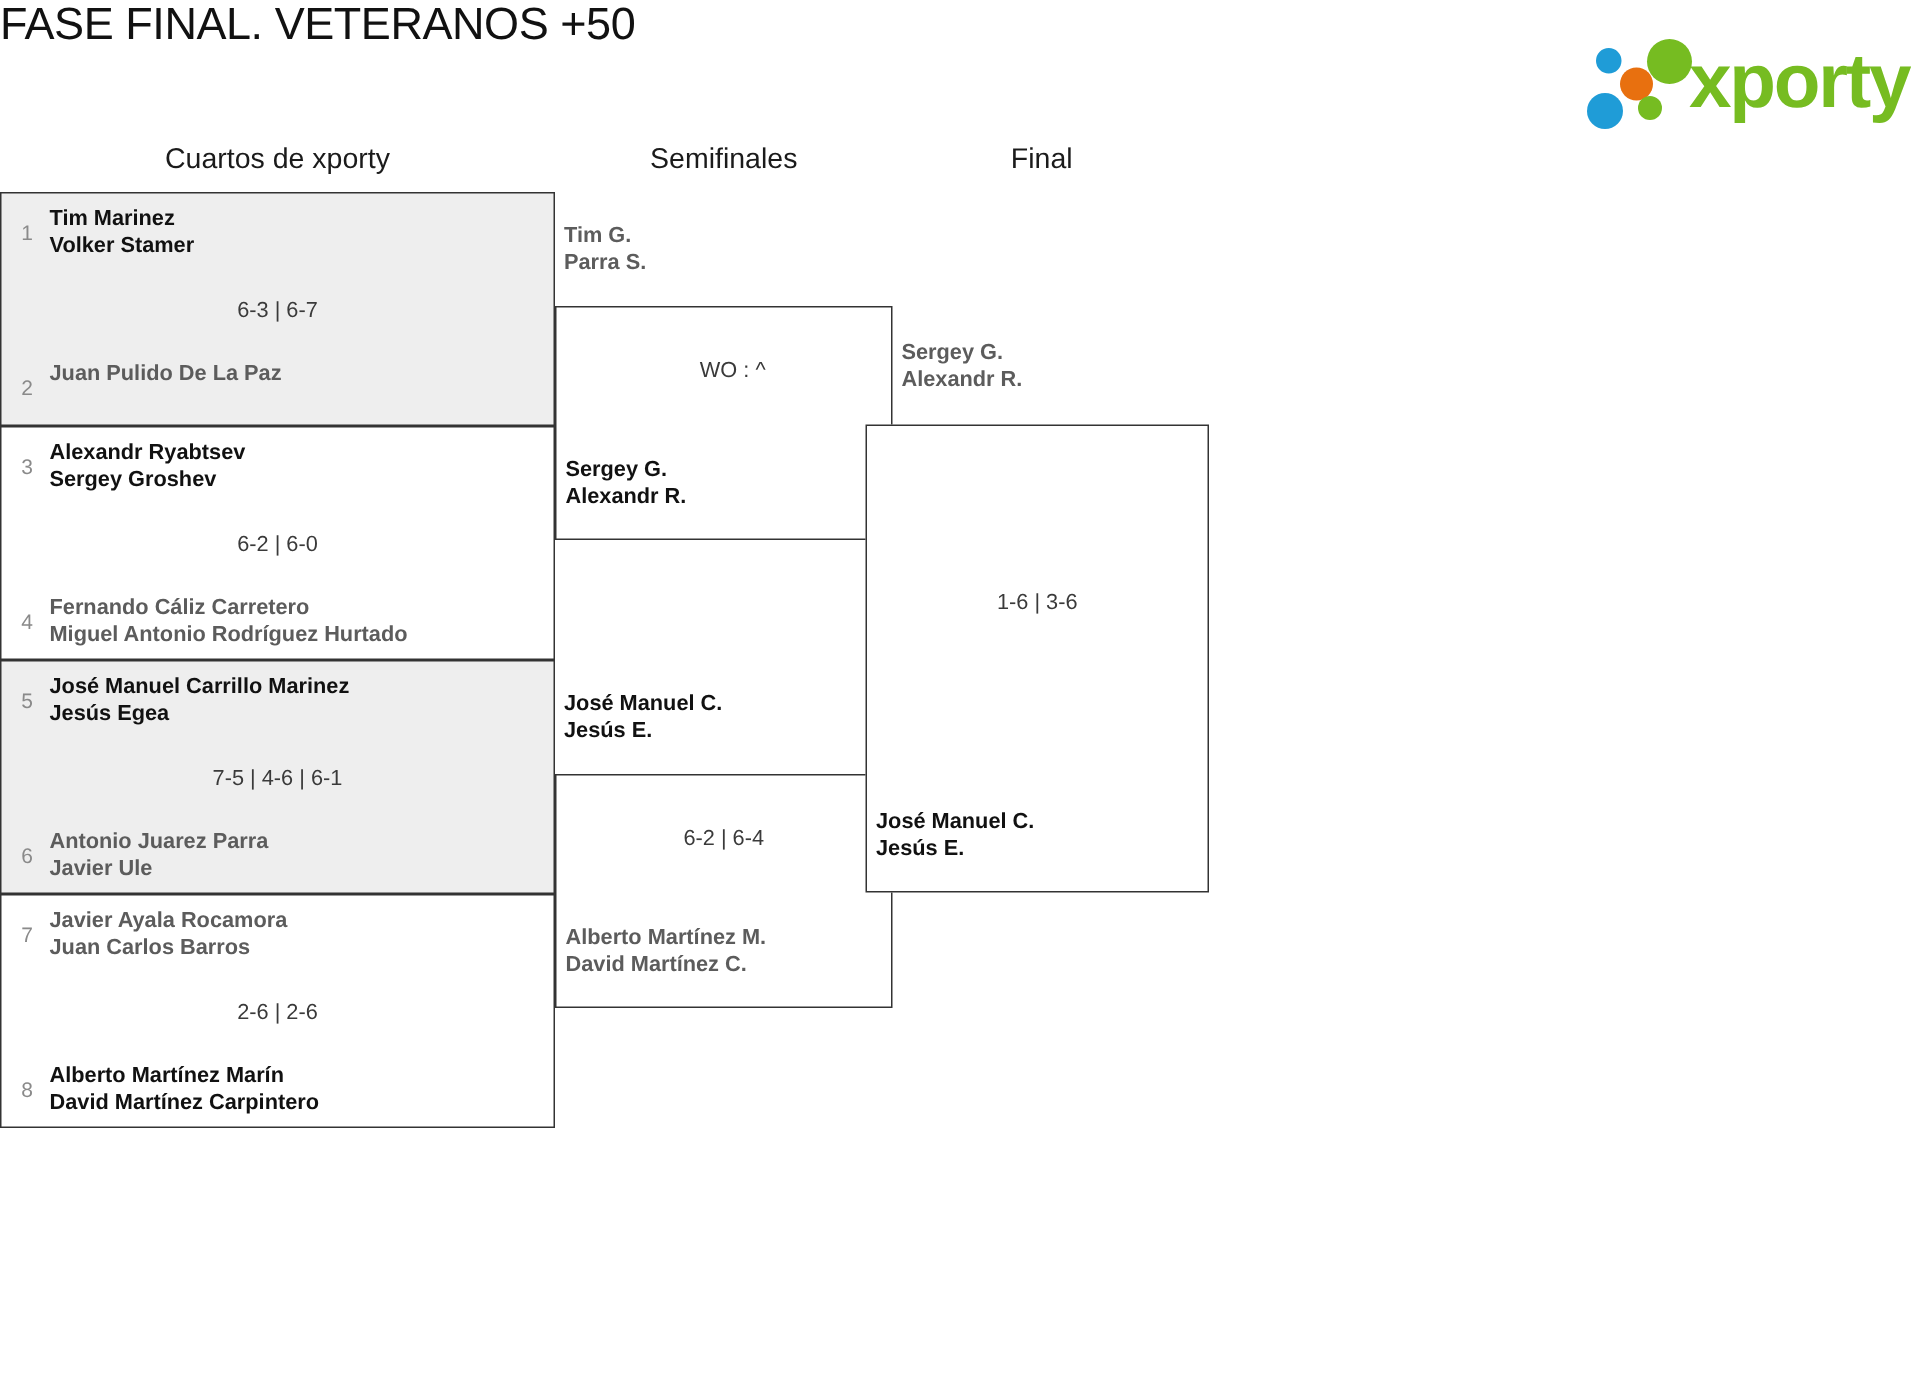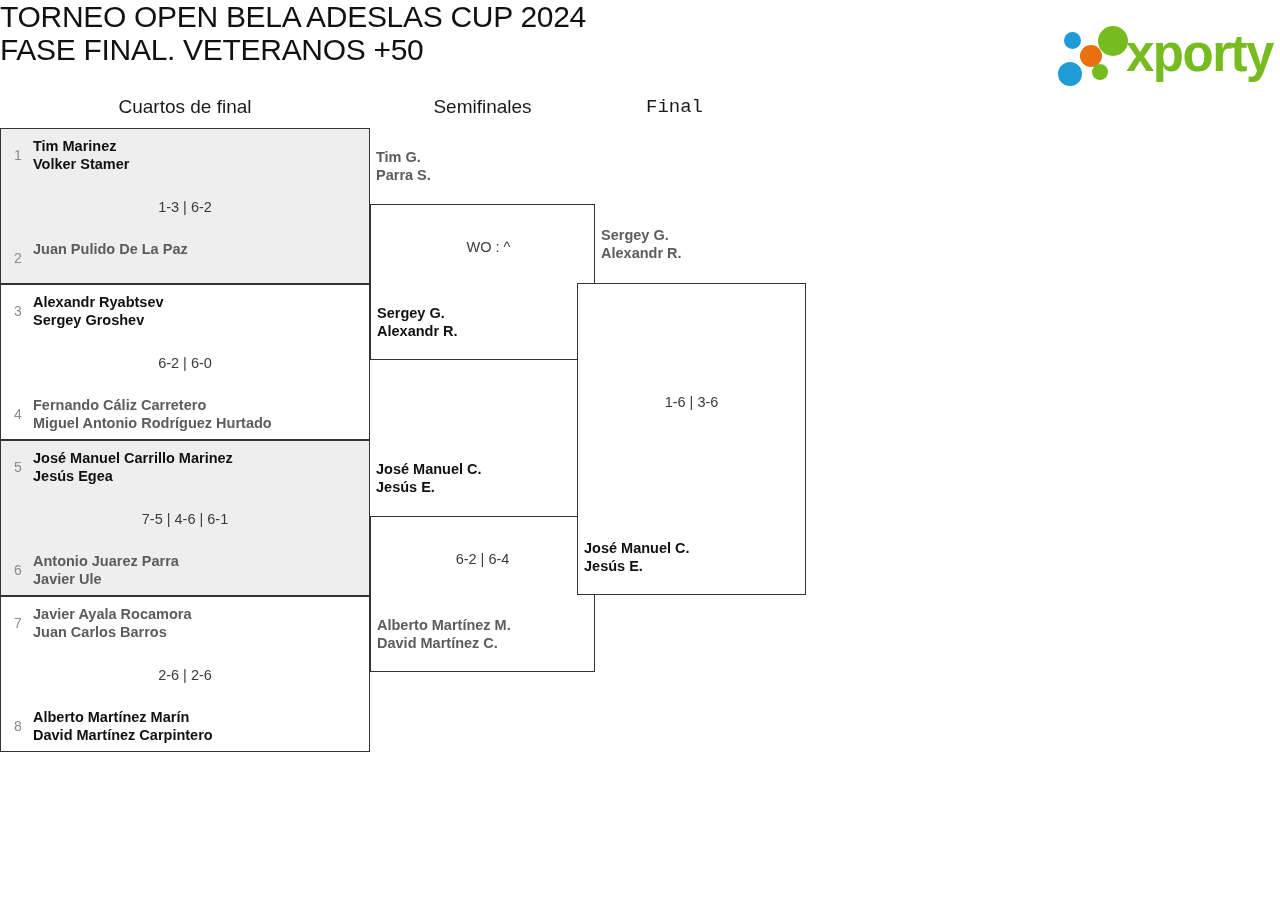--- a/index.html
+++ b/index.html
@@ -102,48 +102,47 @@
     color: #3a3a3a;
     white-space: nowrap;
   }
 </style>
 </head>
 <body>
 
 <div id="root">
 
   <div class="title-block">
-    <div class="title-line">TORNEO OPEN BELA ADESLAS CUP 2024</div>
     <div class="title-line">FASE FINAL. VETERANOS +50</div>
   </div>
 
   <div class="logo">
     <div class="logo-dots">
       <span class="dot" style="left:6px;  top:6px;  width:17px; height:17px; background:#1f9cd7;"></span>
       <span class="dot" style="left:0px;  top:36px; width:24px; height:24px; background:#1f9cd7;"></span>
       <span class="dot" style="left:22px; top:19px; width:22px; height:22px; background:#e8700f;"></span>
       <span class="dot" style="left:40px; top:0px;  width:30px; height:30px; background:#76bc21;"></span>
       <span class="dot" style="left:34px; top:38px; width:16px; height:16px; background:#76bc21;"></span>
     </div>
     <div class="logo-word">xporty</div>
   </div>
 
-  <div class="round-head" style="left:20px;  top:96px; width:330px;">Cuartos de final</div>
+  <div class="round-head" style="left:20px;  top:96px; width:330px;">Cuartos de xporty</div>
   <div class="round-head" style="left:370px; top:96px; width:225px;">Semifinales</div>
-  <div class="round-head" style="left:562px; top:96px; width:225px;font-family:Liberation Mono, monospace;">Final</div>
+  <div class="round-head" style="left:582px; top:96px; width:225px;">Final</div>
 
   <div class="match shaded" style="left:0px; top:128px; width:370px; height:156px;">
     <div class="team winner" style="top:8px;">
       <div class="seed" style="line-height:36px;">1</div>
       <div class="names">
         <div class="pname">Tim Marinez</div>
         <div class="pname">Volker Stamer</div>
       </div>
     </div>
-    <div class="score" style="top:69px;">1-3 | 6-2</div>
+    <div class="score" style="top:69px;">6-3 | 6-7</div>
     <div class="team loser" style="top:111px;">
       <div class="seed" style="line-height:36px;">2</div>
       <div class="names">
         <div class="pname">Juan Pulido De La Paz</div>
       </div>
     </div>
   </div>
 
   <div class="match plain" style="left:0px; top:284px; width:370px; height:156px;">
     <div class="team winner" style="top:8px;">

